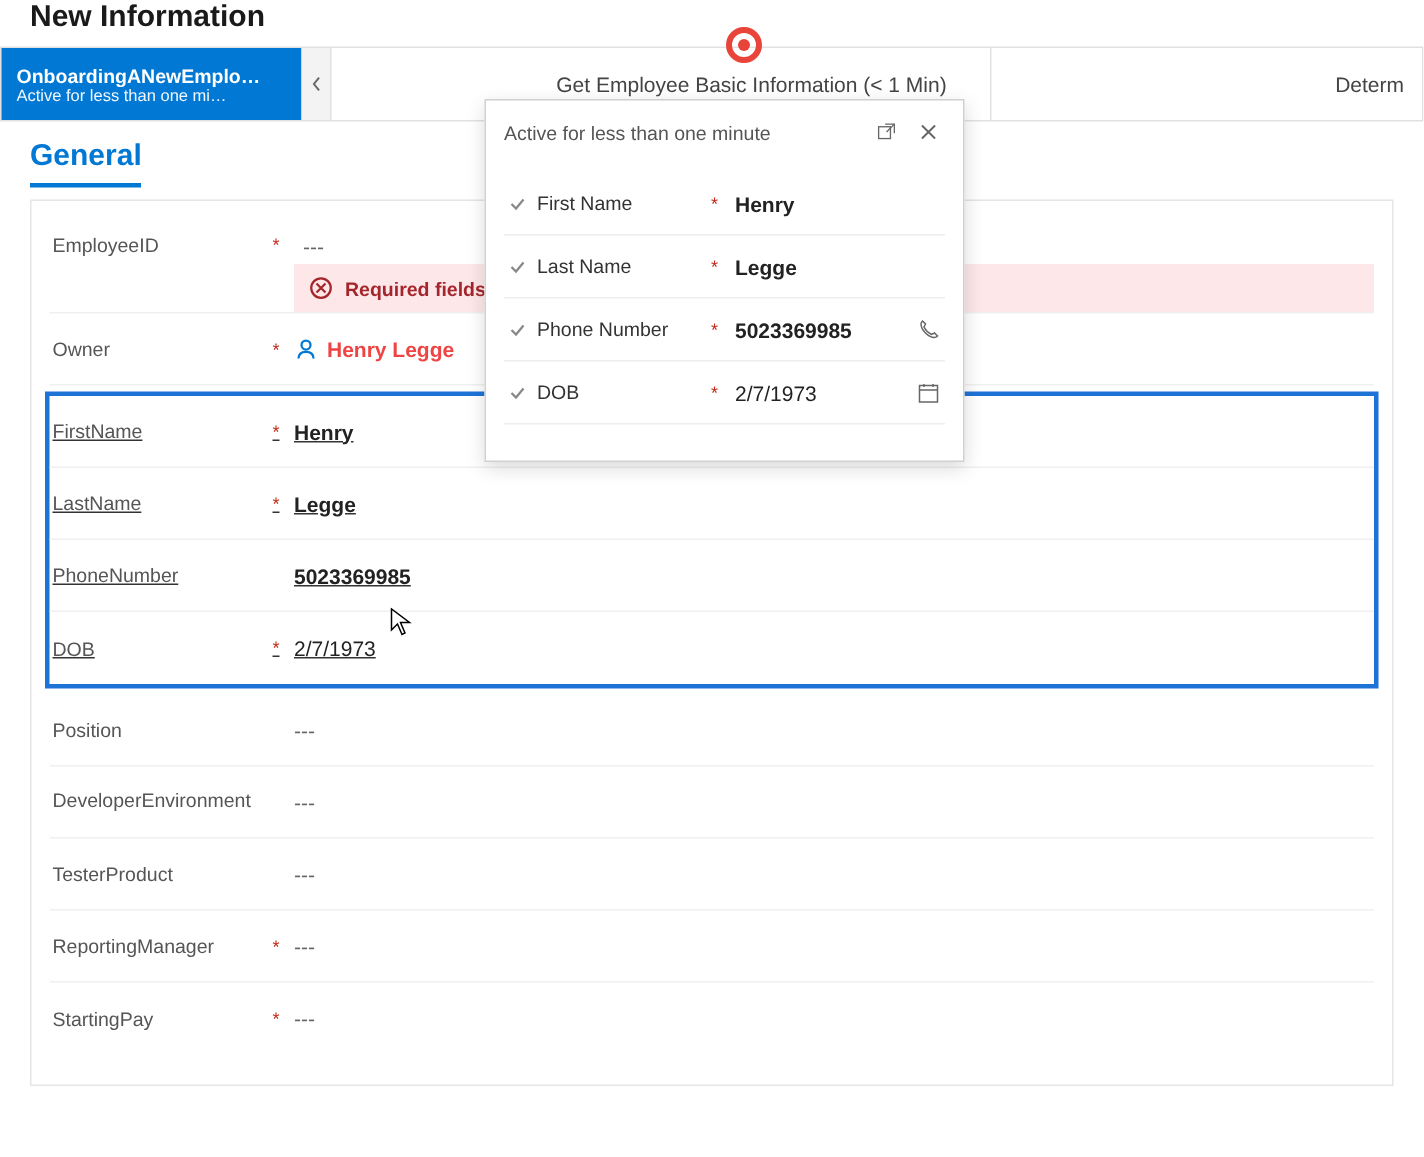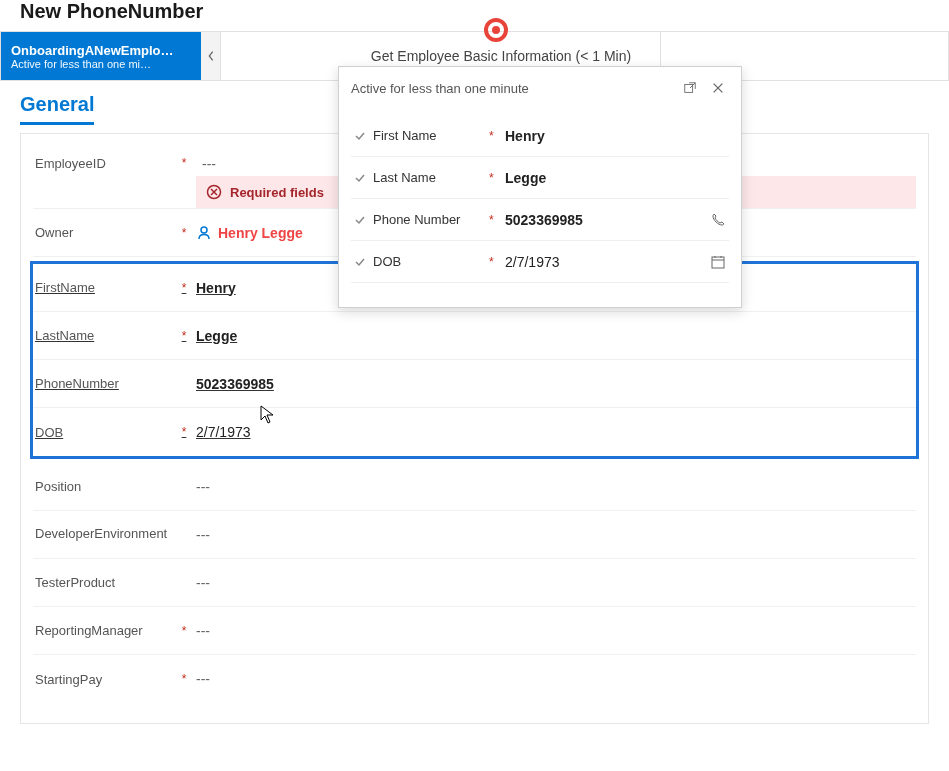--- a/index.html
+++ b/index.html
@@ -32,21 +32,21 @@
 
     .employeeid-block { flex:1; display:flex; flex-direction:column; gap:4px; padding-left:6px;}
     .err-banner { background:#fde7e9; padding:8px 10px; color:#a4262c; font-weight:600; display:flex; align-items:center; gap:8px; font-size:13px; width:100%; }
     .err-banner svg{ width:16px; height:16px; flex:0 0 16px;}
 
     .highlight-box { border:3px solid #1e73d6; margin:4px -3px; }
     .highlight-box .row{ border-bottom:1px solid #f0f0f0;text-decoration:underline;}
     .highlight-box .row:last-child{ border-bottom:none;}
 
     
-    .flyout { position:absolute; left:338px; top:66px; width:404px; background:#fff; border:1px solid #d0d0d0; box-shadow:0 4px 12px rgba(0,0,0,.15); z-index:10; }
+    .flyout { position:absolute; left:323px; top:66px; width:320px; background:#fff; border:1px solid #d0d0d0; box-shadow:0 4px 12px rgba(0,0,0,.15); z-index:10; }
     .flyout-head { display:flex; align-items:center; padding:10px 12px; font-size:13px; color:#555; }
     .flyout-head .title{ flex:1;}
     .flyout-head .icon-btn{ width:22px; height:22px; display:flex; align-items:center; justify-content:center; cursor:pointer; margin-left:6px; color:#666;}
     .flyout-head .icon-btn svg{width:14px;height:14px;}
     .flyout-body { padding: 6px 12px 24px 12px;}
     .frow { display:flex; align-items:center; min-height:42px; border-bottom:1px solid #eee;}
     .frow .check { width:18px; display:flex; align-items:center; justify-content:center;}
     .frow .check svg{ width:12px; height:12px; stroke:#888;}
     .frow .flabel{ flex:0 0 120px; font-size:13px; color:#333; padding-left:4px;}
     .frow .freq{ width:10px; color:#c42b1c; font-size:12px;}
@@ -58,34 +58,35 @@
     .target-marker{ position:absolute; left:484px; top:18px; width:24px;height:24px; border:4px solid #e8443a; border-radius:50%; z-index:50;}
     .target-marker::after{content:"";position:absolute; left:50%; top:50%; width:8px;height:8px; background:#e8443a; border-radius:50%; transform:translate(-50%,-50%);}
 
     
     .cursor-marker{ position:absolute; left:260px; top:405px; z-index:40;}
     .cursor-marker svg{ width:16px; height:20px; display:block;}
   </style>
 </head>
 <body>
 
-<h1 class="page-title">New PhoneNumber</h1>
+<h1 class="page-title">New Information</h1>
 
 <div class="stage-bar">
   <div class="stage-active">
     <div class="line1">OnboardingANewEmplo…</div>
     <div class="line2">Active for less than one mi…</div>
   </div>
   <div class="stage-chevron">
     <svg viewBox="0 0 10 14">
         <path d="M7 2 L3 7 L7 12" stroke="#666" stroke-width="1.5" fill="none"></path>
       </svg>
   </div>
   <div class="stage-mid-spacer"></div>
   <div class="stage-mid">Get Employee Basic Information  (&lt; 1 Min)</div>
+  <div class="stage-last">Determ</div>
 </div>
 
 <div class="target-marker"></div>
 
 <div class="flyout">
   <div class="flyout-head">
     <span class="title">Active for less than one minute</span>
     <span class="icon-btn">
       <svg viewBox="0 0 16 16">
           <rect x="2" y="4" width="9" height="9" fill="none" stroke="#666"></rect>

